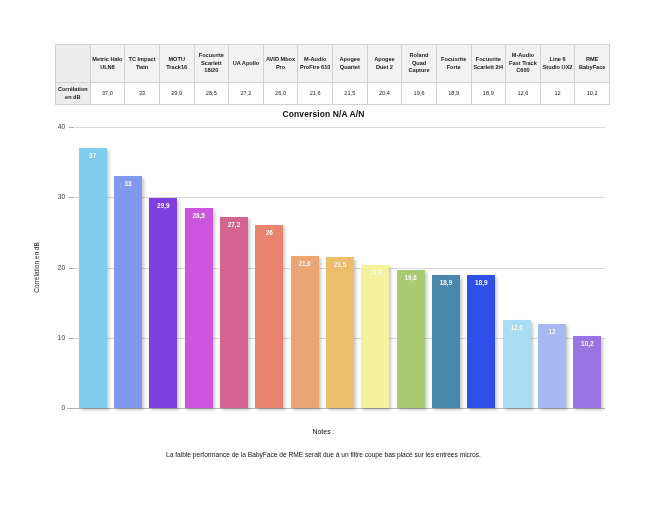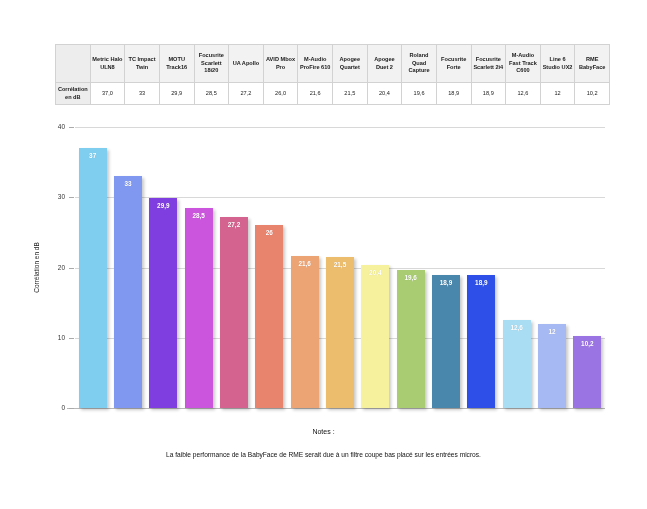--- a/index.html
+++ b/index.html
@@ -215,20 +215,21 @@
             <td>18,9</td>
             <td>12,6</td>
             <td>12</td>
             <td>10,2</td>
           </tr>
       </tbody>
     </table>
   </div>
 
   <div id="chart">
+    <div id="chart-title">Conversion N/A A/N</div>
     <div id="ylabel">
       <span>Corrélation en dB</span>
     </div>
     <div id="plot">
         <div class="baseline" style="top: 281px;"></div>
         <div class="ytick-mark" style="top: 281px;"></div>
         <div class="ytick-label" style="top: 281px; right: 540px;">0</div>
         <div class="gridline" style="top: 210.75px;"></div>
         <div class="ytick-mark" style="top: 210.75px;"></div>
         <div class="ytick-label" style="top: 210.75px; right: 540px;">10</div>

